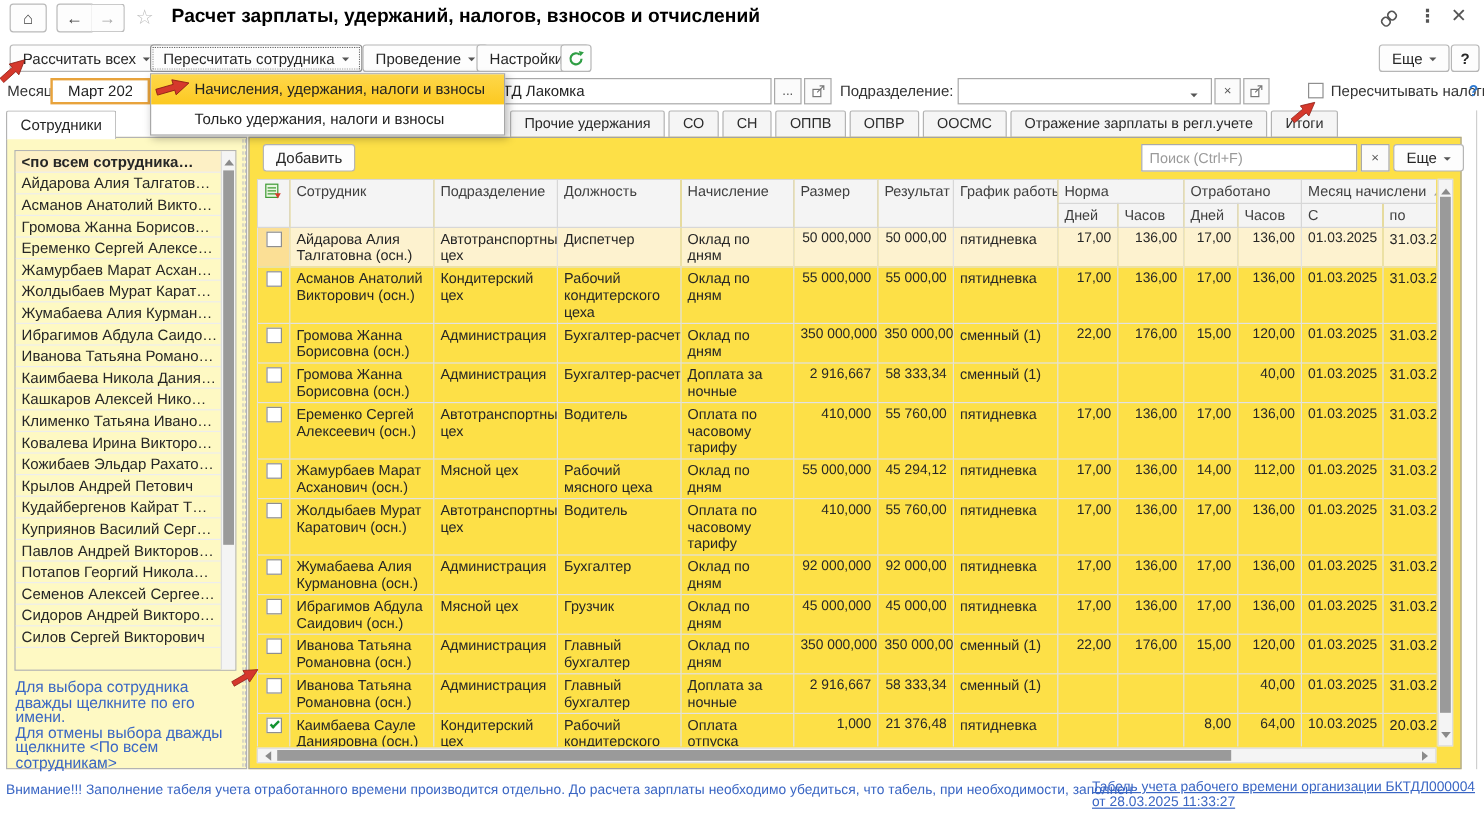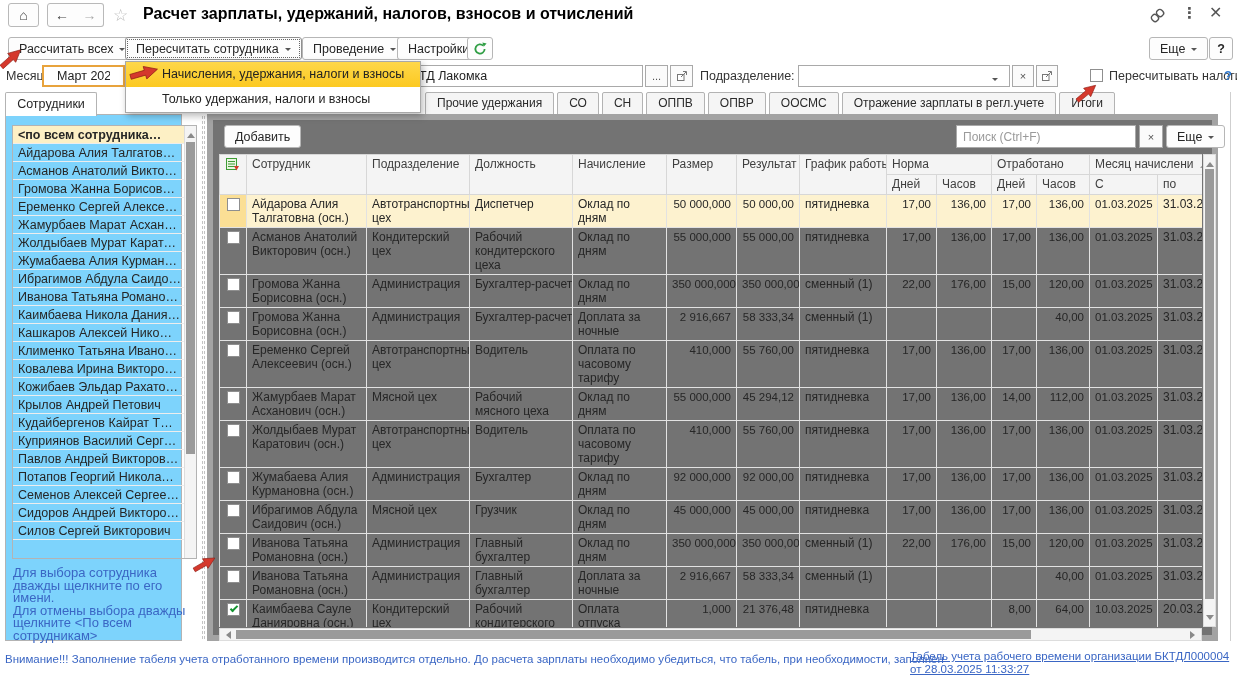--- a/index.html
+++ b/index.html
@@ -33,34 +33,34 @@
 .combo-caret{position:absolute;left:992px;top:74px;}
 .cb{position:absolute;width:13px;height:13px;border:1px solid #8f8f8f;background:#fff;}
 .helpq{position:absolute;font-weight:bold;color:#2f7ad1;font-size:13px;}
 
 
 .tabstrip{position:absolute;left:207px;top:92px;width:1024px;height:23px;padding-left:218px;white-space:nowrap;}
 .tab{display:inline-block;height:23px;line-height:21px;padding:0 11px;margin-right:3px;border:1px solid #b3b3b3;border-radius:2px 2px 0 0;background:#f5f5f5;font-size:12px;color:#2b2b2b;}
 
 
 .sidetab{position:absolute;left:5px;top:92px;width:92px;height:24px;background:#fff;border:1px solid #b3b3b3;border-bottom:none;border-radius:2px 2px 0 0;z-index:5;line-height:22px;text-align:center;font-size:12.5px;}
-.sidepanel{position:absolute;left:5px;top:114px;width:177px;height:527px;border:1px solid #b3b3b3;background:#7dd3fc;}
+.sidepanel{position:absolute;left:5px;top:114px;width:201px;height:527px;border:1px solid #b3b3b3;background:#fef9c3;}
 .emplist{position:absolute;left:6px;top:10px;width:185px;height:434px;border:1px solid #b3b3b3;overflow:hidden;padding-right:12px;}
 .emp{height:18px;line-height:16px;padding:1px 5px;border-bottom:1px solid #ededed;white-space:nowrap;overflow:hidden;font-size:12.5px;}
 .sel-emp{font-weight:bold;background:#fdf0c5;}
 .lscroll{position:absolute;right:1px;top:1px;width:12px;height:432px;background:#f4f4f4;border-left:1px solid #ddd;}
 .lthumb{position:absolute;left:1px;top:16px;width:9px;height:312px;background:#9a9a9a;}
 .tri-up{width:0;height:0;border:4px solid transparent;border-bottom:5px solid #8a8a8a;margin:3px auto 0;}
 .tri-down{width:0;height:0;border:4px solid transparent;border-top:5px solid #8a8a8a;margin:3px auto 0;}
 .tri-left{width:0;height:0;border:4px solid transparent;border-right:5px solid #8a8a8a;margin:2px 0 0 2px;}
 .tri-right{width:0;height:0;border:4px solid transparent;border-left:5px solid #8a8a8a;margin:2px 0 0 4px;}
 .hint{position:absolute;left:7px;top:452px;width:182px;font-size:13px;line-height:12.5px;color:#3a66c4;white-space:pre-line;}
 
 
-.gridpanel{position:absolute;left:207px;top:114px;width:1011px;height:527px;border:6px solid #a3a3a3;background:#737373;}
+.gridpanel{position:absolute;left:207px;top:114px;width:1011px;height:527px;border:1px solid #a3a3a3;background:#fde047;}
 .gbtn{position:absolute;top:5px;display:inline-flex;align-items:center;gap:6px;height:23px;padding:0 10px;background:#fdfdfd;border:1px solid #b6b6b6;border-radius:3px;font-size:12.5px;white-space:nowrap;}
 .search{position:absolute;left:743px;top:5px;width:180px;height:23px;border:1px solid #a9a9a9;padding:0 6px;font-size:12px;font-family:inherit;color:#333;}
 .search::placeholder{color:#9a9a9a;}
 .gview{position:absolute;left:6px;top:34px;width:983px;height:473px;overflow:hidden;}
 table.grid{table-layout:fixed;border-collapse:collapse;width:983px;}
 .grid th{background:#f4f4f4;border:1px solid #d7d7d7;font-weight:normal;color:#3f3f3f;text-align:left;padding:2px 5px;font-size:12px;height:20px;vertical-align:top;white-space:nowrap;overflow:hidden;}
 .grid td{border:1px solid #e2e2e2;padding:2px 5px;vertical-align:top;line-height:14px;font-size:12px;overflow:hidden;}
 .grid td.num{text-align:right;font-size:11.5px;white-space:nowrap;}
 .grid td.clip{white-space:nowrap;}
 .cbcell{text-align:center;}

